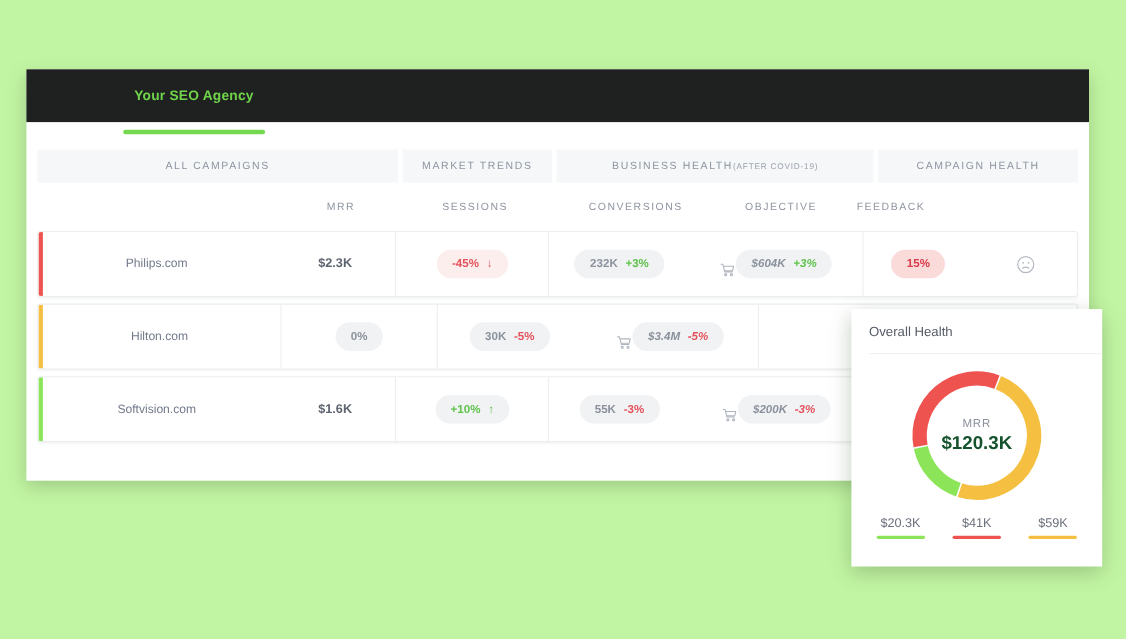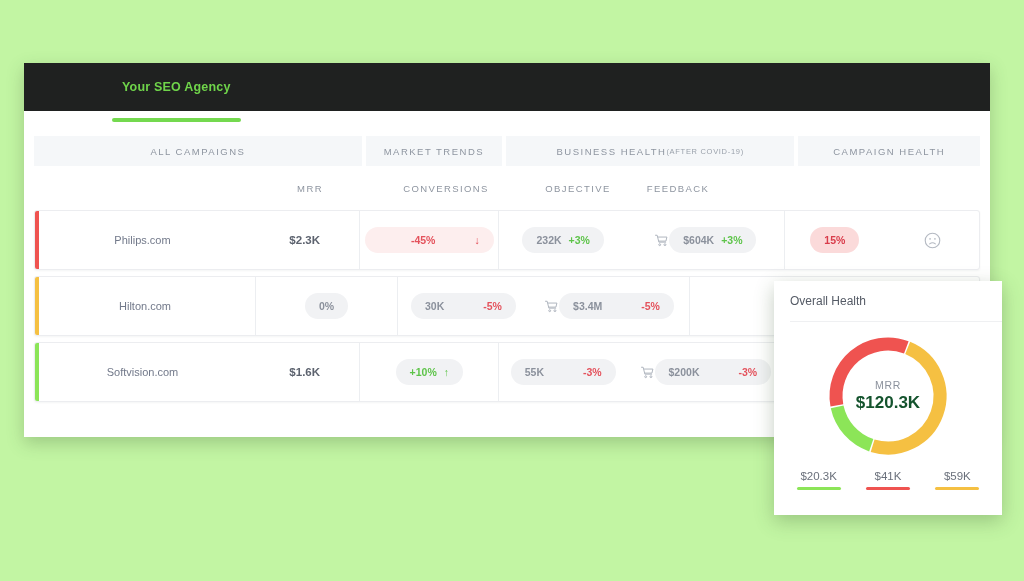--- a/index.html
+++ b/index.html
@@ -160,27 +160,28 @@
     font-weight: bold;
     padding: 0 14px;
     height: 26px;
     white-space: nowrap;
   }
   .pill-grey   { background: #f1f2f4; }
   .pill-pink   { background: #fdeeee; }
   .pill-redsoft{ background: #fbdada; }
   .val-neutral { color: #8b919c; }
   .val-up      { color: #5ec44a; }
-  .val-down    { color: #e4525c; margin-left: 32px; }
+  .val-down    { color: #e4525c; }
   .val-red     { color: #d93c4b; }
   .pill-metric { color: #8b919c; font-weight: bold; }
 
   .conv-group {
     display: flex;
-    align-items: center;
+    align-items: flex-end;
+    font-style: italic;
   }
   .cart-icon { display: block; }
   .feedback-icon { display: block; }
 
   
   .health-panel {
     position: absolute;
     left: 774px;
     top: 281px;
     width: 228px;
@@ -275,20 +276,23 @@
     </div>
     <div class="group-cell g-campaign">
       <span>CAMPAIGN HEALTH</span>
     </div>
   </div>
 
   <div class="subheader-row">
     <div class="cell c-site"></div>
     <div class="cell c-mrr">
         <span class="subhead">MRR</span>
+      </div>
+    <div class="cell c-sessions">
+        <span class="subhead">SESSIONS</span>
       </div>
     <div class="cell c-conv">
         <span class="subhead">CONVERSIONS</span>
       </div>
     <div class="cell c-obj">
         <span class="subhead">OBJECTIVE</span>
       </div>
     <div class="cell c-feed">
         <span class="subhead">FEEDBACK</span>
       </div>

